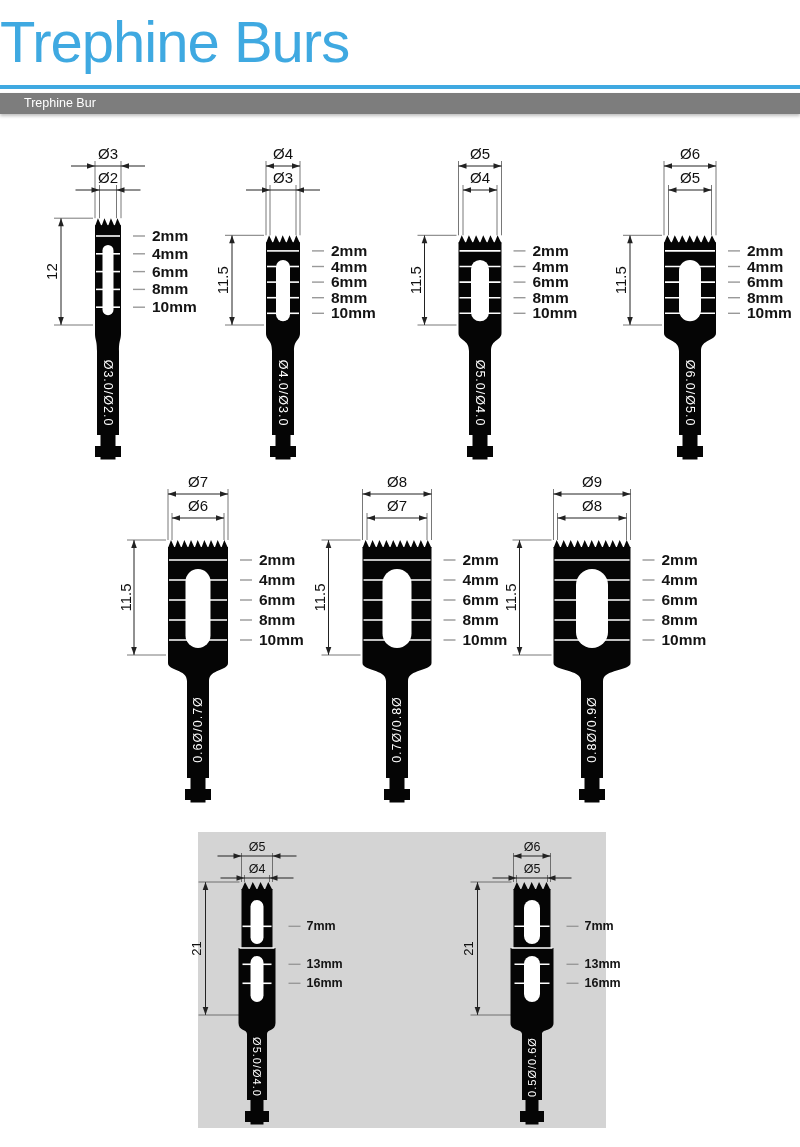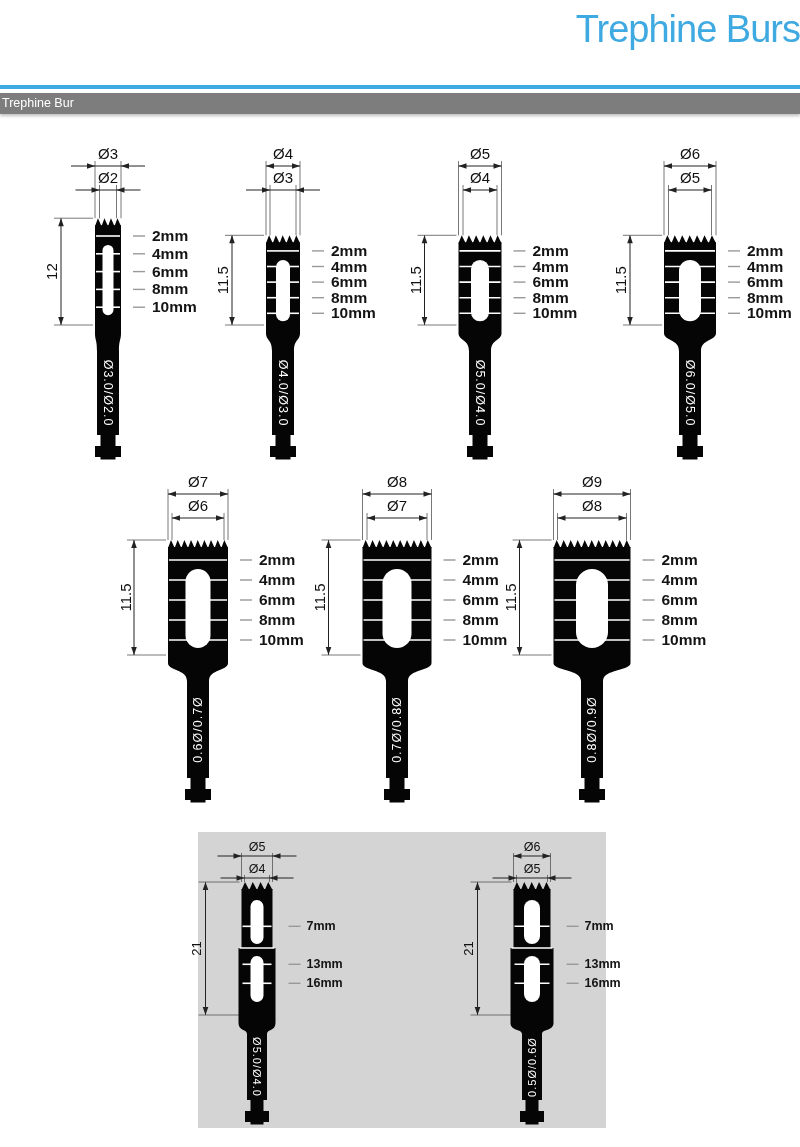--- a/index.html
+++ b/index.html
@@ -1,25 +1,25 @@
 <!DOCTYPE html>
 <html style="--accent: #3fa9e1; --bar: #7d7d7d; --panel: #d4d4d4; --ink: #1a1a1a;"><head>
 <meta charset="utf-8">
 <style>
   :root{
     --accent:#3fa9e1; --bar:#7d7d7d; --panel:#d4d4d4; --ink:#1a1a1a;
   }
   html,body{margin:0;padding:0;background:#fff;}
   body{width:800px;height:1147px;position:relative;overflow:hidden;
        font-family:"Liberation Sans",sans-serif;}
-  .title{position:absolute;top:8px;left:0;width:800px;text-align:right;
-         font-size:38px;font-weight:400;letter-spacing:-1px;color:var(--accent);}
+  .title{position:absolute;top:8px;left:0;width:800px;text-align:left;
+         font-size:58px;font-weight:400;letter-spacing:-1px;color:var(--accent);}
   .rule{position:absolute;top:85px;left:0;width:800px;height:4px;background:var(--accent);}
   .bar{position:absolute;top:93px;left:0;width:800px;height:21px;background:var(--bar);
-       color:#fff;font-size:12.5px;line-height:21px;padding-left:2px;box-sizing:border-box;
+       color:#fff;font-size:12.5px;line-height:21px;padding-left:24px;box-sizing:border-box;
        box-shadow:0 2px 3px rgba(0,0,0,.25);}
   .panel{position:absolute;left:198px;top:832px;width:408px;height:296px;background:var(--panel);}
   svg.bur{position:absolute;overflow:visible;}
   svg.bur text{font-family:"Liberation Sans",sans-serif;}
   .dimtxt{font-size:15px;fill:#111;}
   .dimtxt-s{font-size:12.5px;fill:#111;}
   .marktxt{font-size:15.5px;font-weight:700;fill:#141414;}
   .marktxt-s{font-size:12.5px;font-weight:700;fill:#141414;}
   .shaft{fill:#fff;letter-spacing:1px;}
   .dl{stroke:#222;stroke-width:1;}

